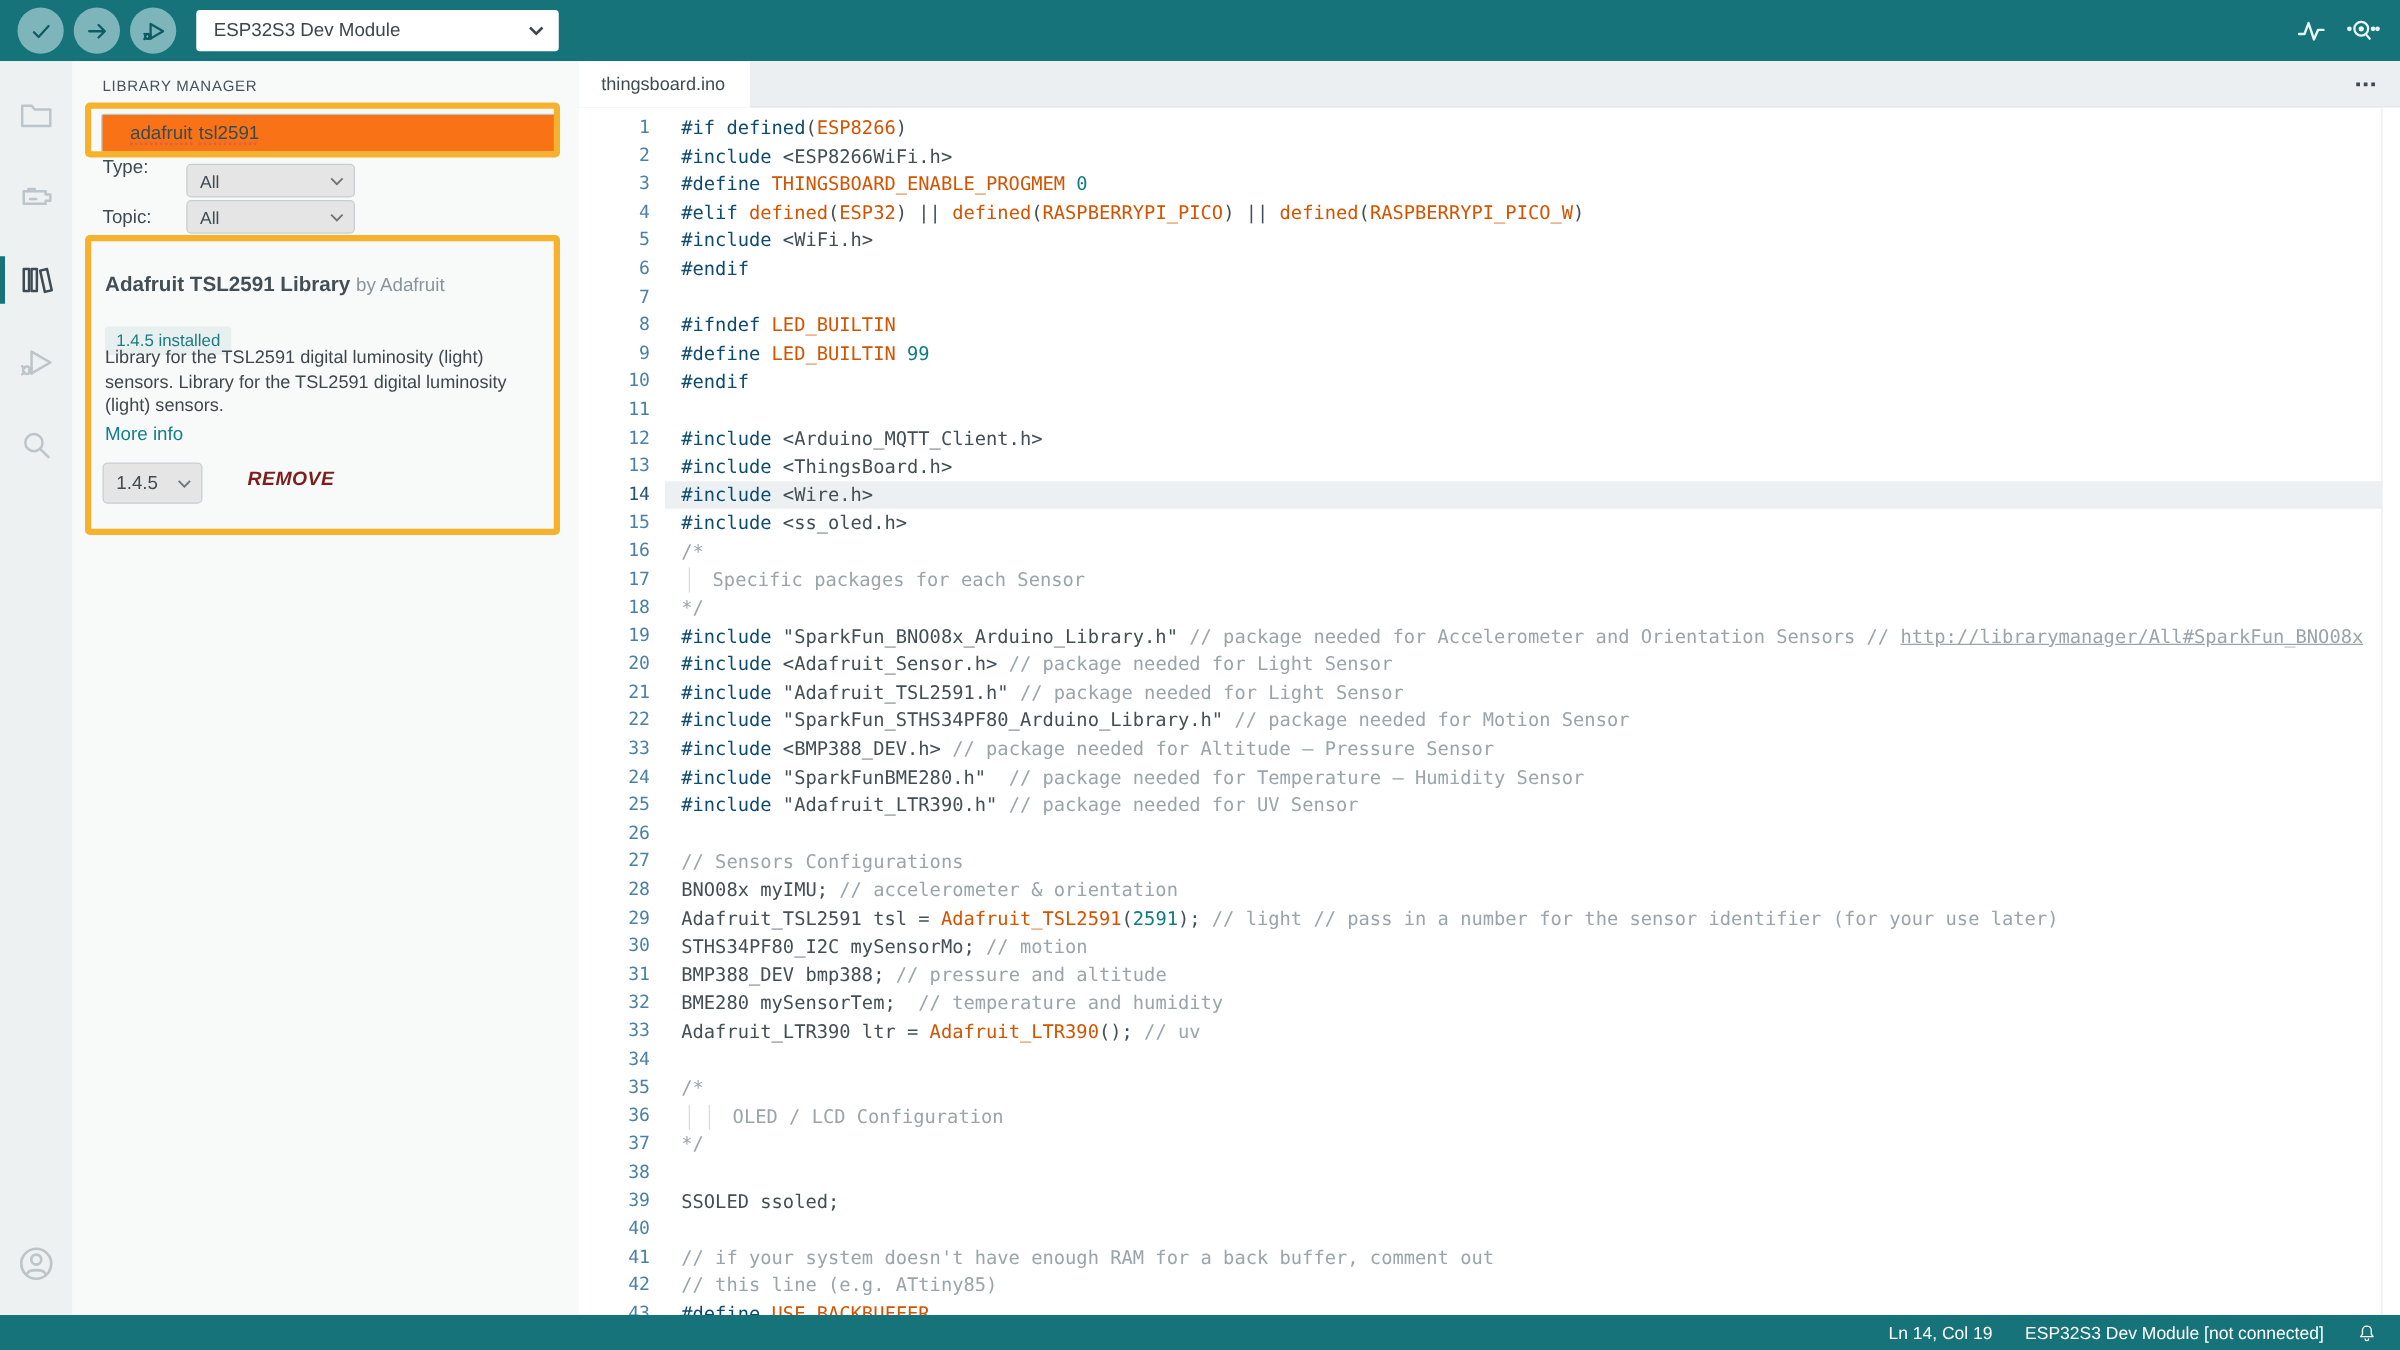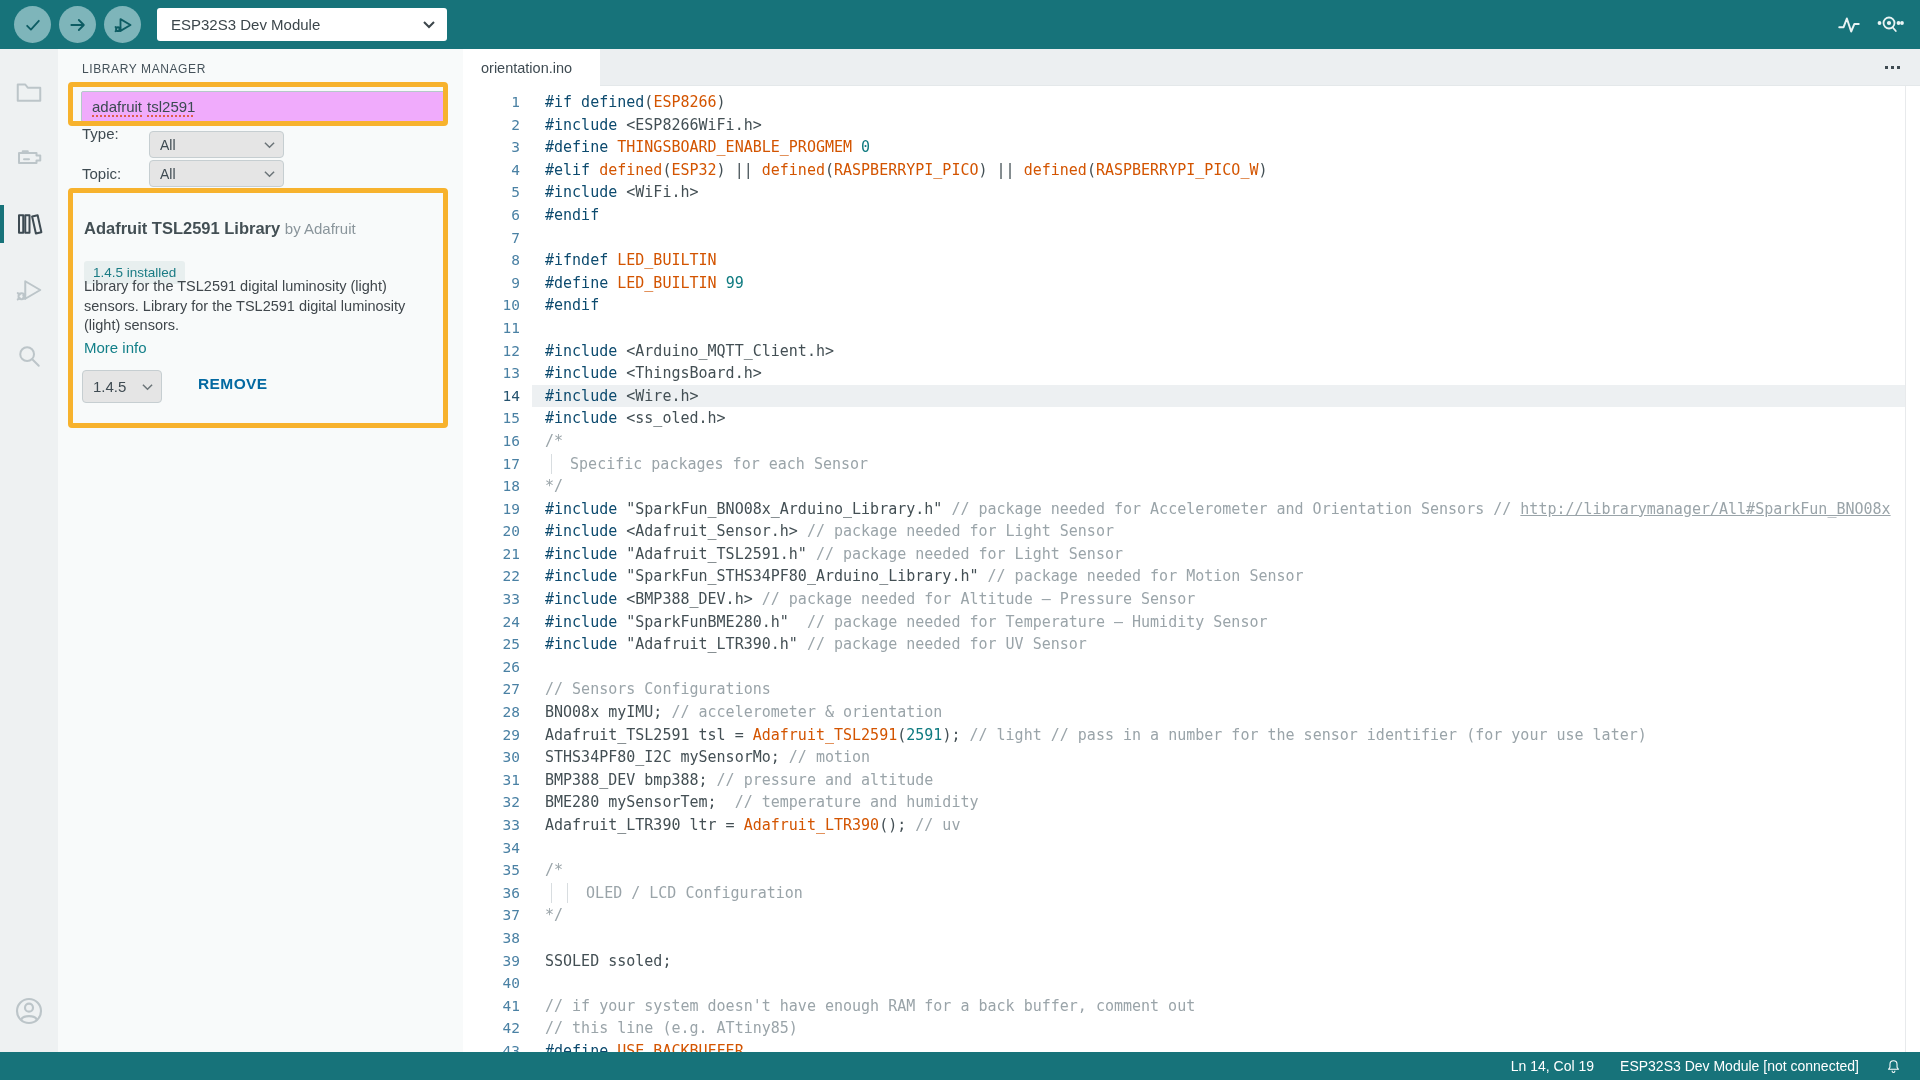--- a/index.html
+++ b/index.html
@@ -33,42 +33,42 @@
   .act-item.active::before { content:""; position:absolute; left:0; top:10px; bottom:10px; width:4px; background:#17737A; }
   .act-bottom { margin-top:auto; margin-bottom:12px; }
 
   
   .panel { width:405px; background:#F8FAFA; position:relative; flex:0 0 auto; }
   .panel-title { position:absolute; left:24px; top:13px; font-size:12px; letter-spacing:0.6px;
                  color:#45525A; font-weight:400; }
   .annotation { position:absolute; border:5px solid #F7B22D; border-radius:4px; pointer-events:none; z-index:5; }
   .ann-search { left:10px; top:33px; width:380px; height:44px; }
   .ann-card   { left:10px; top:139px; width:380px; height:240px; }
-  .search-box { position:absolute; left:23px; top:42px; width:364px; height:31px; background:#f0abfc;
+  .search-box { position:absolute; left:23px; top:42px; width:364px; height:31px; background:#f97316;
                 border:1px solid #B5C8CA; border-radius:2px; display:flex; align-items:center;
-                padding-left:10px; font-size:15px; color:#3B4A51; cursor:text;text-align:center; }
+                padding-left:22px; font-size:15px; color:#3B4A51; cursor:text;text-align:center; }
   .search-box .word { text-decoration:underline dotted #DD5F4A 2px; text-underline-offset:3px; margin-right:5px; }
   .filter-label { position:absolute; left:24px; font-size:15px; color:#3F4B52; }
   .select { position:absolute; background:#e5e5e5; border:1px solid #C6CED1; border-radius:4px;
             display:flex; align-items:center; font-size:14px; color:#3F4B52; padding:0 8px 0 10px; cursor:pointer; }
   .select span { flex:1; }
   .select svg { stroke:#6B7478; fill:none; stroke-width:1.6; }
   .sel-type  { left:91px; top:82px;  width:135px; height:27px; }
   .sel-topic { left:91px; top:111px; width:135px; height:27px; }
   .card-title { position:absolute; left:26px; top:170px; font-size:16.5px; font-weight:bold; color:#434F54; }
   .card-title .by { font-weight:normal; font-size:15px; color:#8A959B; }
   .badge { position:absolute; left:26px; top:197px; background:#E8EFEF; color:#1A7B84;
            font-size:13.5px; padding:4px 9px; border-radius:3px;margin-top:15px; }
   .card-desc { position:absolute; left:26px; top:228px; width:336px; font-size:14.5px;
                line-height:19.5px; color:#40474C; }
   .more-info { position:absolute; left:26px; top:290px; font-size:15px; color:#127F88; cursor:pointer; }
   .sel-version { left:24px; top:321px; width:80px; height:33px; font-size:15px; }
   .remove-btn { position:absolute; left:140px; top:326px; background:none; border:none;
                 font-family:"Liberation Sans",sans-serif; font-size:15.5px; font-weight:bold;
-                color:#0369a1; letter-spacing:0.4px; cursor:pointer; }
+                color:#7f1d1d; letter-spacing:0.4px; cursor:pointer;font-style:italic; }
 
   
   .editor { flex:1 1 auto; display:flex; flex-direction:column; min-width:0; background:#fff; }
   .tabbar { height:37px; background:#ECEFF1; display:flex; align-items:stretch; flex:0 0 auto;
             border-bottom:1px solid #E4E8EA; position:relative; }
   .tab { width:137px; background:#fff; display:flex; align-items:center; padding-left:18px;
          font-size:14.5px; color:#3F4B52; cursor:pointer; margin-bottom:-1px; }
   .more-btn { margin-left:auto; align-self:center; margin-right:16px; background:none; border:none;
               display:flex; gap:3px; cursor:pointer; padding:4px; }
   .more-btn i { width:3px; height:3px; background:#3F4B52; display:block; }
@@ -224,21 +224,21 @@
         <svg width="11" height="8" viewBox="0 0 12 8">
             <path d="M1 1.5l5 5 5-5"></path>
           </svg>
       </div>
       <button class="remove-btn">REMOVE</button>
     </aside>
 
     <main class="editor">
       <div class="tabbar">
         <div class="tab">
-          <span>orientation.ino</span>
+          <span>thingsboard.ino</span>
         </div>
         <button class="more-btn">
           <i></i>
             <i></i>
             <i></i>
         </button>
       </div>
       <div class="code">
         <div id="code-lines">
             <div class="code-line"><span class="ln">1</span><span class="lc"><span class="tk-k">#if defined</span><span class="tk-p">(</span><span class="tk-o">ESP8266</span><span class="tk-p">)</span></span></div>

